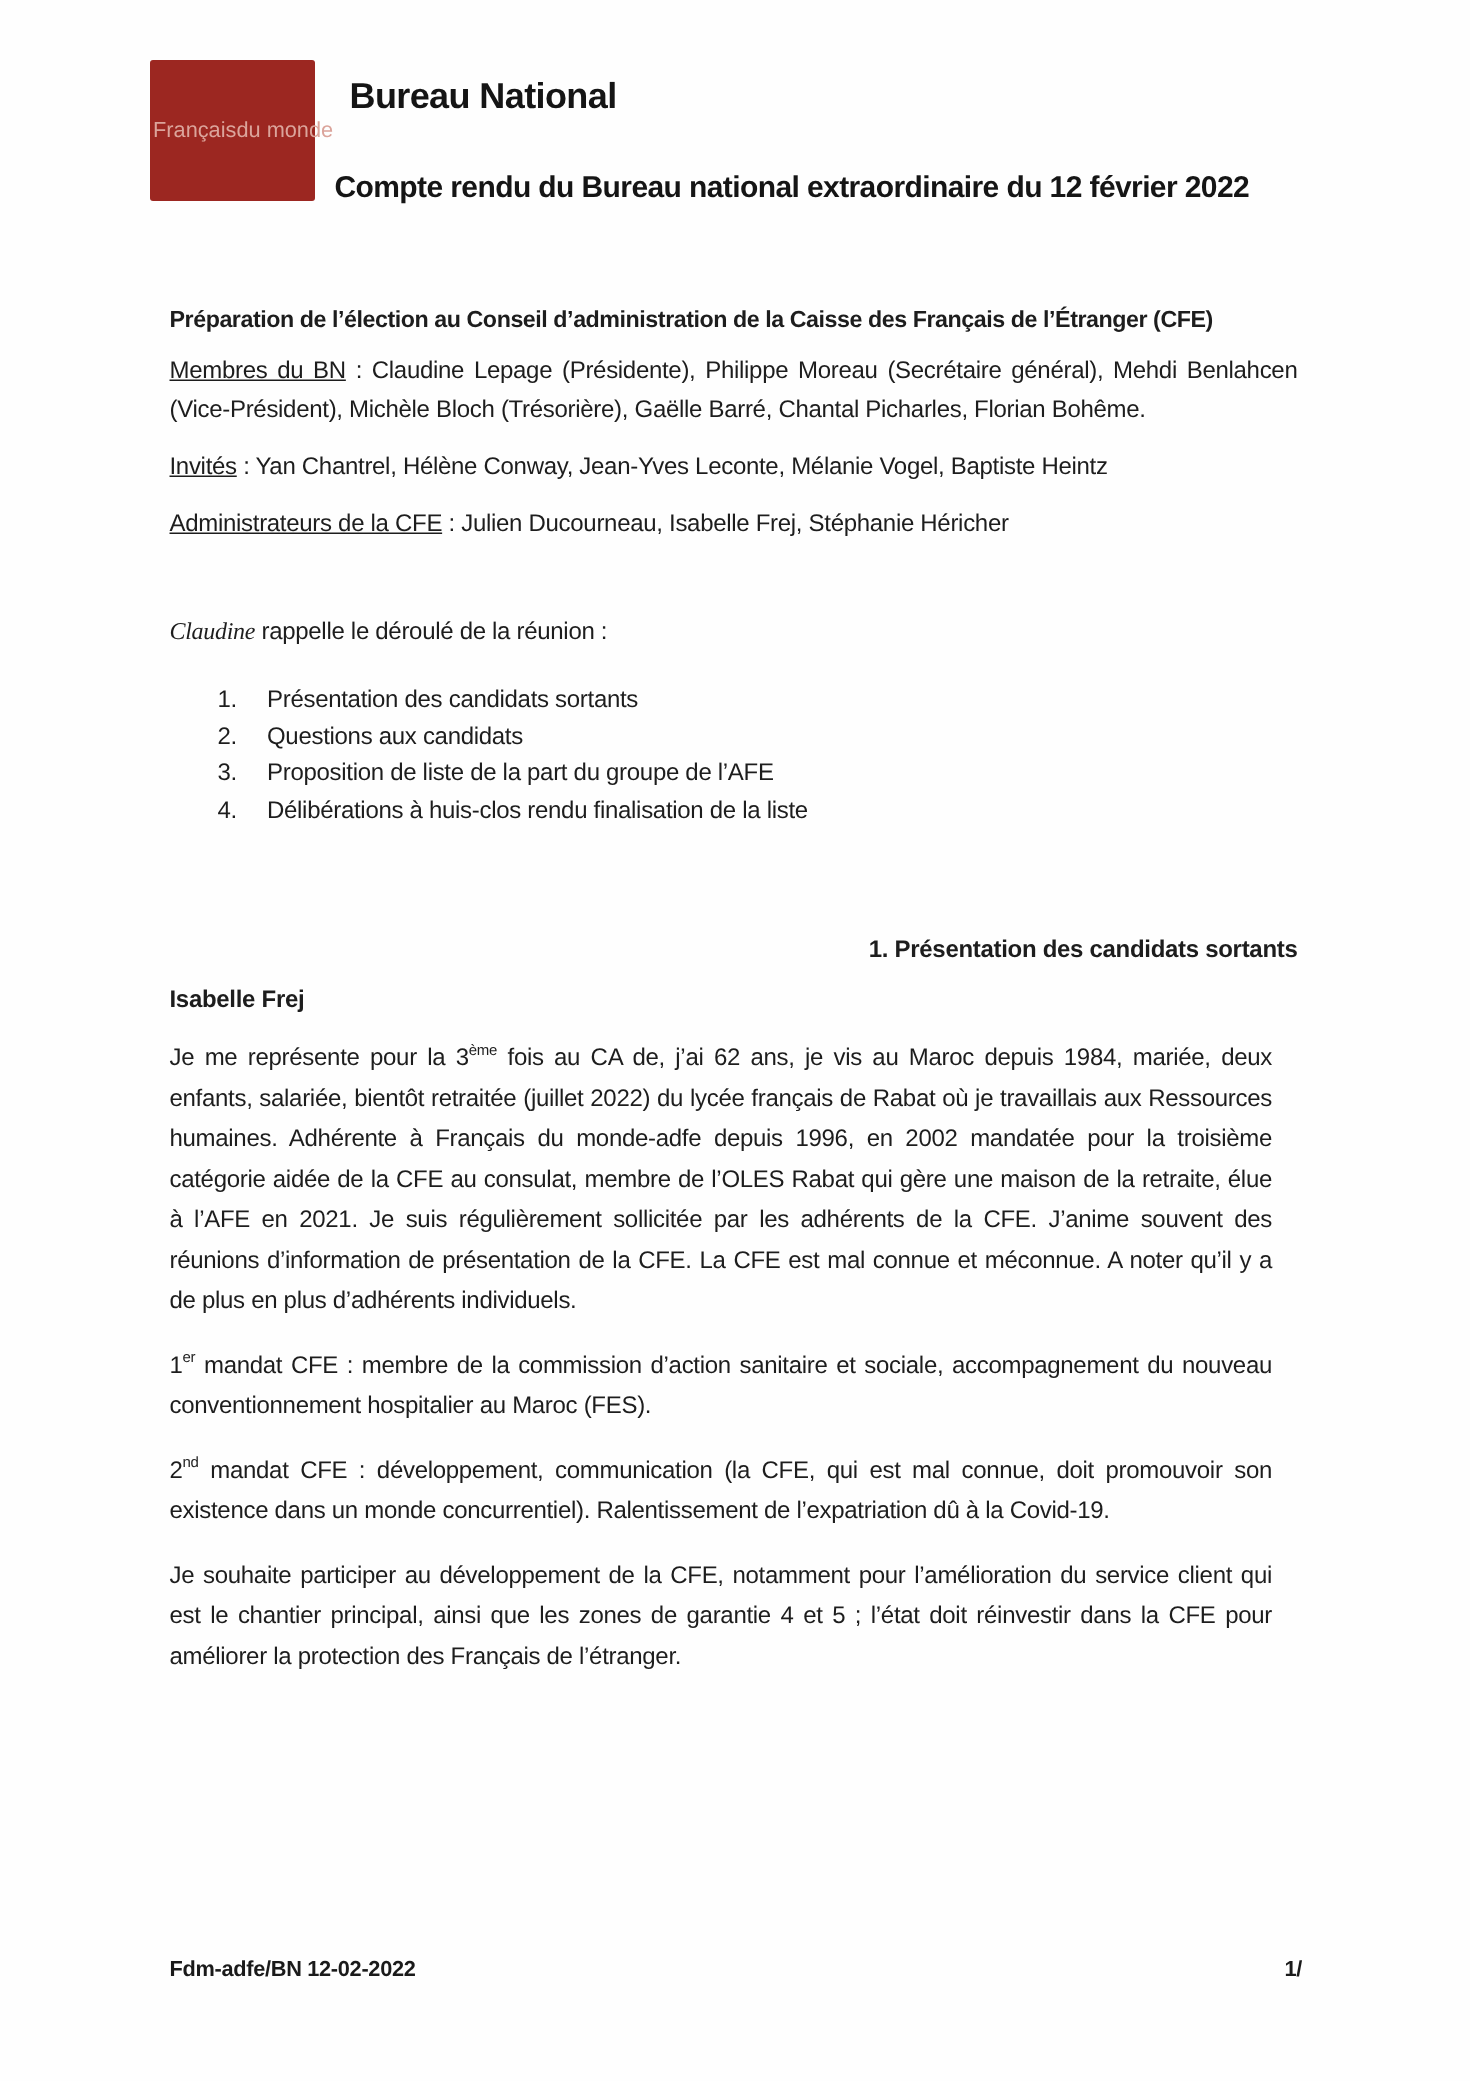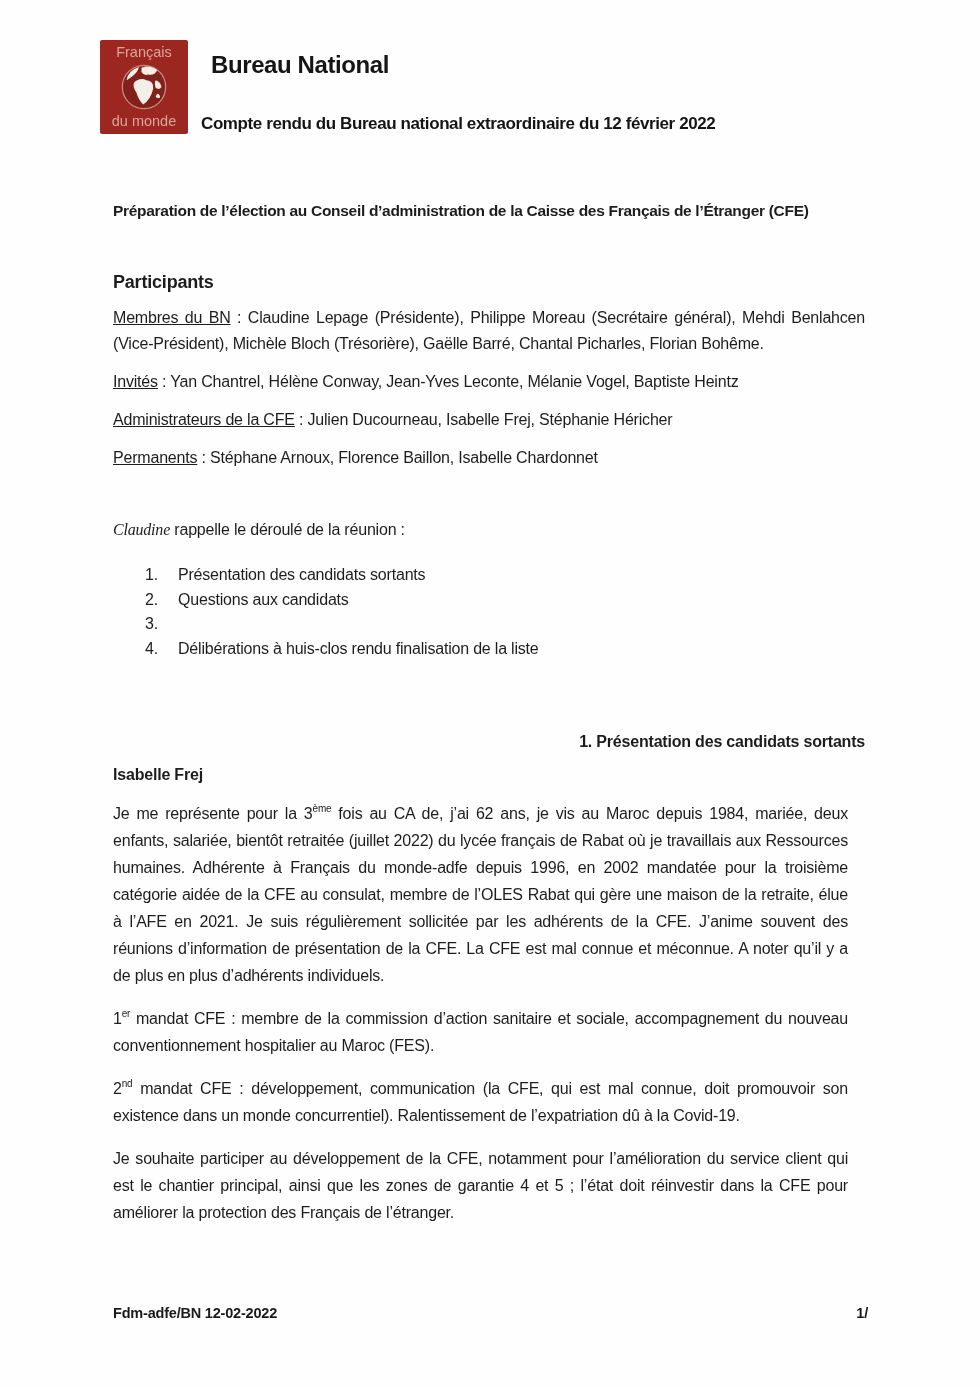--- a/index.html
+++ b/index.html
@@ -20,26 +20,26 @@
     letter-spacing: -0.2px;
   }
 
   
   .header {
     display: flex;
     align-items: flex-start;
     margin-left: -13px;
   }
   .logo {
-    width: 88px;
+    width: 110px;
     height: 94px;
     background: #9c2721;
     border-radius: 2px;
     display: flex;
-    flex-direction: column;
+    flex-direction: row;
     align-items: center;
     justify-content: space-between;
     padding: 5px 2px 6px 2px;
     box-sizing: border-box;
     flex: 0 0 auto;
   }
   .logo-text {
     color: #dba49b;
     font-size: 14.5px;
     line-height: 14px;
@@ -52,21 +52,21 @@
   }
   .doc-title {
     margin: 10px;
     font-size: 24px;
     font-weight: bold;
     letter-spacing: -0.4px;
     color: #151515;
   }
   .doc-subtitle {
     margin-top: 35px;
-    font-size: 17px;
+    font-size: 20px;
     font-weight: bold;
     letter-spacing: -0.4px;
     color: #151515;
     white-space: nowrap;
   }
 
   
   .intro {
     margin: 68px 0 0 0;
     font-size: 15.5px;
@@ -162,43 +162,42 @@
       <div class="logo-text">du monde</div>
     </div>
     <div class="titles">
       <h1 class="doc-title">Bureau National</h1>
       <div class="doc-subtitle">Compte rendu du Bureau national extraordinaire du 12 février 2022</div>
     </div>
   </header>
 
   <p class="intro">Préparation de l’élection au Conseil d’administration de la Caisse des Français de l’Étranger (CFE)</p>
 
-  <h2 class="participants-heading">Participants</h2>
 
   <p class="group"><span class="label">Membres du BN</span><span> : </span><span>Claudine Lepage (Présidente), Philippe Moreau (Secrétaire général), Mehdi Benlahcen (Vice-Président), Michèle Bloch (Trésorière), Gaëlle Barré, Chantal Picharles, Florian Bohême.</span></p>
 
   <p class="group"><span class="label">Invités</span><span> : </span><span>Yan Chantrel, Hélène Conway, Jean-Yves Leconte, Mélanie Vogel, Baptiste Heintz</span></p>
 
   <p class="group"><span class="label">Administrateurs de la CFE</span><span> : </span><span>Julien Ducourneau, Isabelle Frej, Stéphanie Héricher</span></p>
 
-  <p class="group"><span class="label">Permanents</span><span> : </span><span>Stéphane Arnoux, Florence Baillon, Isabelle Chardonnet</span></p>
 
   <p class="claudine"><span class="italic">Claudine</span><span> rappelle le déroulé de la réunion :</span></p>
 
   <div class="agenda">
     <div class="agenda-item">
         <span class="agenda-num">1.</span>
         <span>Présentation des candidats sortants</span>
       </div>
     <div class="agenda-item">
         <span class="agenda-num">2.</span>
         <span>Questions aux candidats</span>
       </div>
     <div class="agenda-item">
         <span class="agenda-num">3.</span>
+        <span>Proposition de liste de la part du groupe de l’AFE</span>
       </div>
     <div class="agenda-item">
         <span class="agenda-num">4.</span>
         <span>Délibérations à huis-clos rendu finalisation de la liste</span>
       </div>
   </div>
 
   <h3 class="section-heading">1. Présentation des candidats sortants</h3>
 
   <p class="speaker">Isabelle Frej</p>

